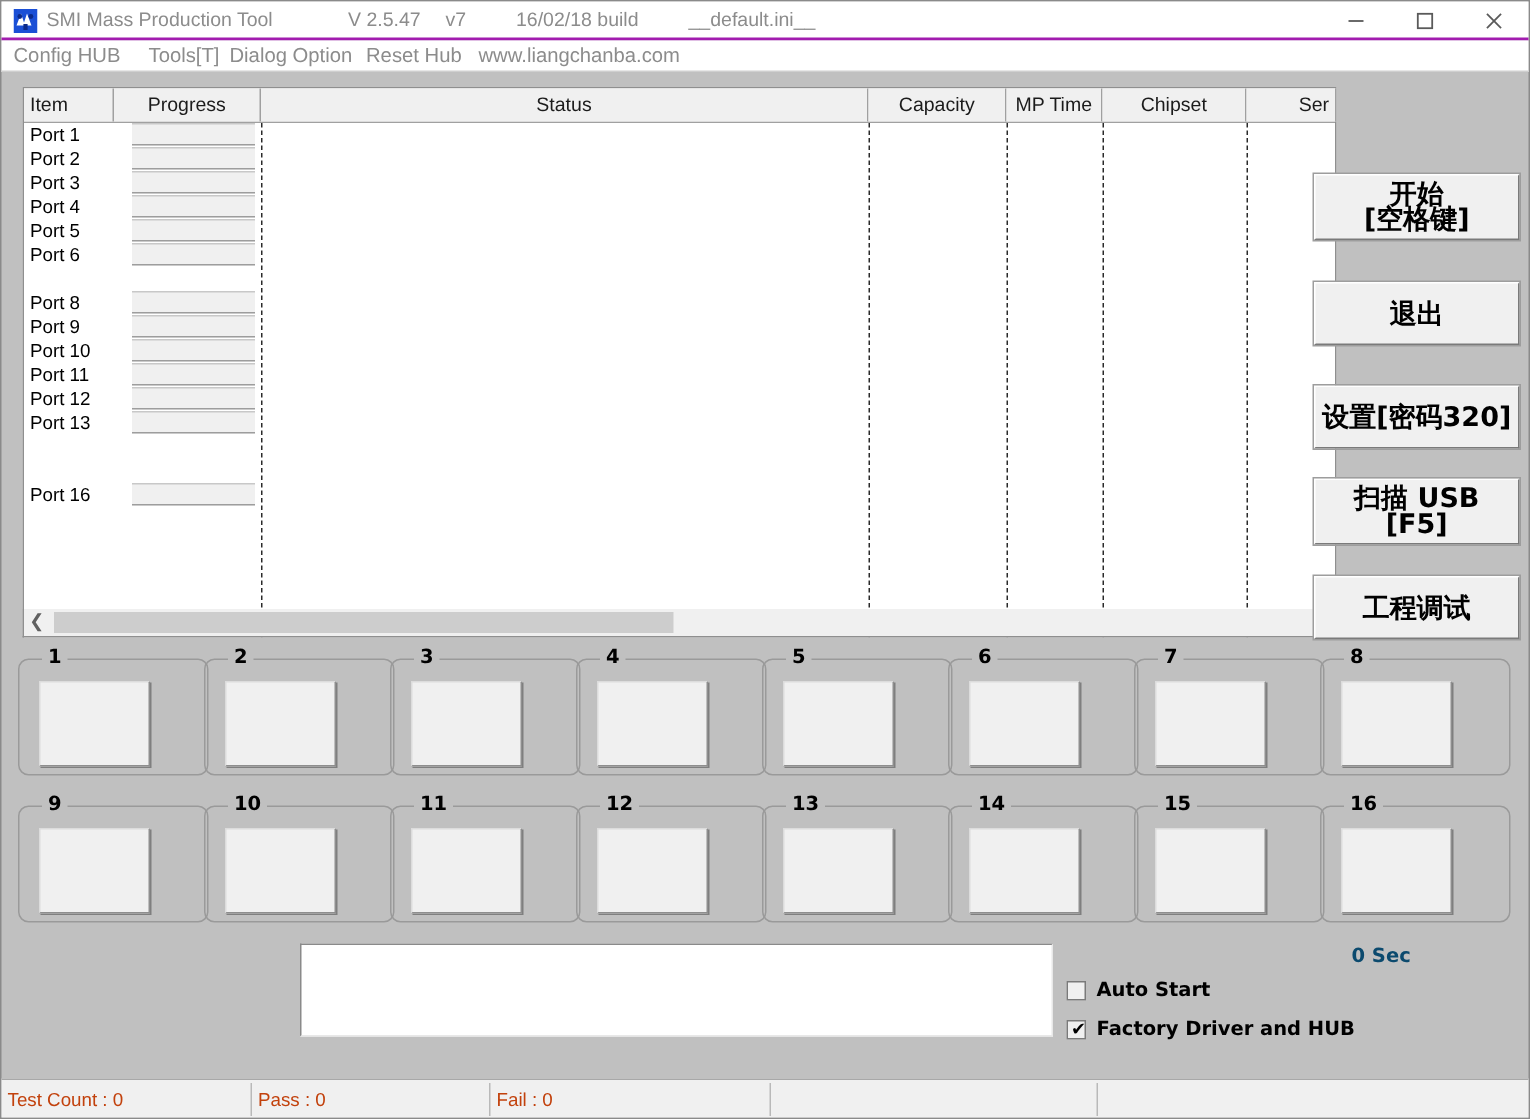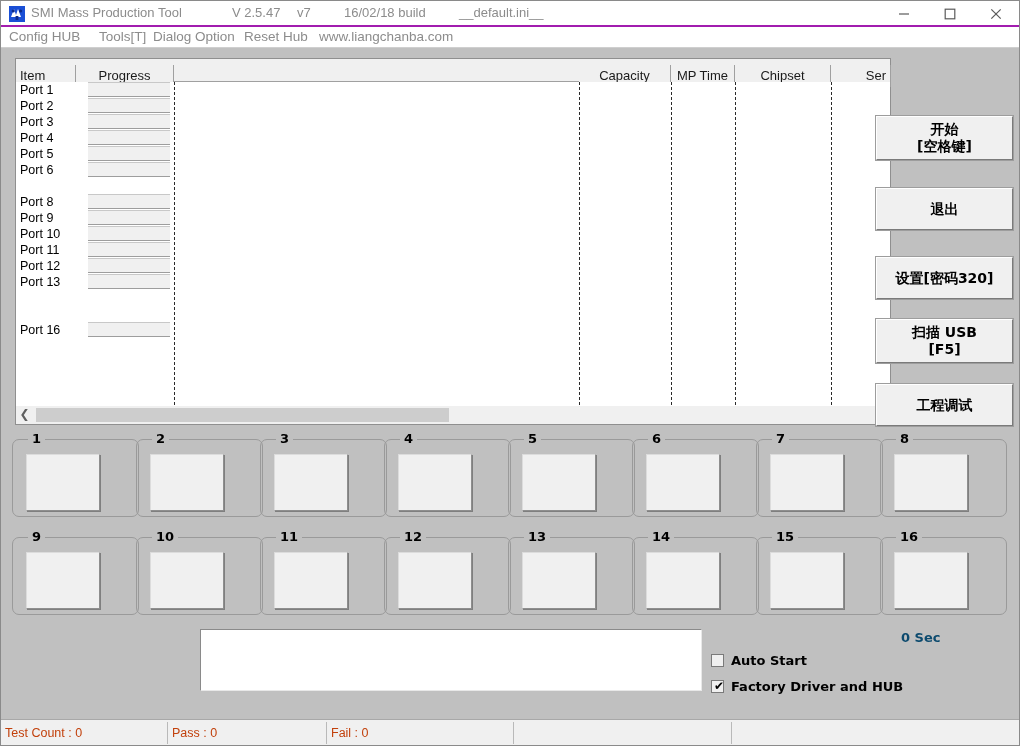--- a/index.html
+++ b/index.html
@@ -32,21 +32,21 @@
   
   .menubar{position:absolute;left:0;top:26px;width:100%;height:21px;background:#ffffff;
            border-bottom:1px solid #cfcfcf;box-sizing:border-box;}
   .menu-item{position:absolute;top:2px;font-size:13.5px;color:#8c8c8c;white-space:nowrap;cursor:default;}
   #m0{left:8px;} #m1{left:98px;} #m2{left:152px;} #m3{left:243px;} #m4{left:318px;}
 
   
   .listwrap{position:absolute;left:14px;top:57px;width:876px;height:367px;
             background:#fff;border:1px solid #8f8f8f;box-sizing:border-box;}
   .lhead{position:relative;height:22px;background:#f0f0f0;border-bottom:1px solid #a0a0a0;}
-  .lhcell{position:absolute;top:6px;height:22px;line-height:21px;font-size:13px;color:#1b1b1b;
+  .lhcell{position:absolute;top:0;height:22px;line-height:21px;font-size:13px;color:#1b1b1b;
           background:#f0f0f0;border-right:1px solid #a0a0a0;box-sizing:border-box;
           text-align:center;overflow:hidden;white-space:nowrap;cursor:default;}
   .lhcell.lft{text-align:left;padding-left:4px;}
   .lhcell.rgt{text-align:right;padding-right:4px;}
   .lbody{position:relative;height:343px;background:#fff;overflow:hidden;}
   .vline{position:absolute;top:0;bottom:0;width:0;border-left:1px dashed #2a2a2a;}
   .prow{position:absolute;left:0;height:16px;font-size:12.5px;color:#000;cursor:default;}
   .pname{position:absolute;left:4px;top:0;line-height:16px;white-space:nowrap;}
   .pbar{position:absolute;left:72px;top:0;width:82px;height:15px;background:#f0f0f0;
         border-top:1px solid #c8c8c8;border-bottom:1px solid #9d9d9d;box-sizing:border-box;}
@@ -57,21 +57,21 @@
   .hs-arrow{position:absolute;top:0;width:17px;height:17px;background:#f0f0f0;
             font-size:12px;color:#606060;text-align:center;line-height:17px;cursor:default;}
   #hs-left{left:0;} #hs-right{right:0;}
   .hs-thumb{position:absolute;left:20px;top:2px;width:413px;height:14px;background:#cdcdcd;cursor:default;}
 
   
   .rbtn{position:absolute;right:6px;width:137px;background:#f0f0f0;
         border-top:1px solid #fff;border-left:1px solid #fff;
         border-right:1px solid #7a7a7a;border-bottom:1px solid #7a7a7a;
         outline:1px solid #9d9d9d;
-        box-sizing:border-box;font-size:14px;color:#000;font-weight:bold;
+        box-sizing:border-box;font-size:18px;color:#000;font-weight:bold;
         display:flex;align-items:center;justify-content:center;text-align:center;
         line-height:17px;cursor:default;white-space:pre-line;
         font-family:"DejaVu Sans","Liberation Sans",sans-serif;}
   #rb0{top:115px;height:44px;}
   #rb1{top:187px;height:42px;}
   #rb2{top:256px;height:42px;}
   #rb3{top:318px;height:44px;}
   #rb4{top:383px;height:42px;}
 
   
@@ -153,20 +153,21 @@
     <span class="menu-item" id="m1">Tools[T]</span>
     <span class="menu-item" id="m2">Dialog Option</span>
     <span class="menu-item" id="m3">Reset Hub</span>
     <span class="menu-item" id="m4">www.liangchanba.com</span>
   </div>
 
   <div class="listwrap">
     <div class="lhead" id="list-header">
         <div class="lhcell lft" style="left: 0px; width: 60px;">Item</div>
         <div class="lhcell" style="left: 60px; width: 98px;">Progress</div>
+        <div class="lhcell" style="left: 158px; width: 405px;">Status</div>
         <div class="lhcell" style="left: 563px; width: 92px;">Capacity</div>
         <div class="lhcell" style="left: 655px; width: 64px;">MP Time</div>
         <div class="lhcell" style="left: 719px; width: 96px;">Chipset</div>
         <div class="lhcell rgt" style="left: 815px; width: 60px;">Ser</div>
       </div>
     <div class="lbody" id="list-body">
         <div class="prow" style="top: 240px; width: 100%;">
           <span class="pname">Port 16</span>
           <div class="pbar"></div>
         </div>

